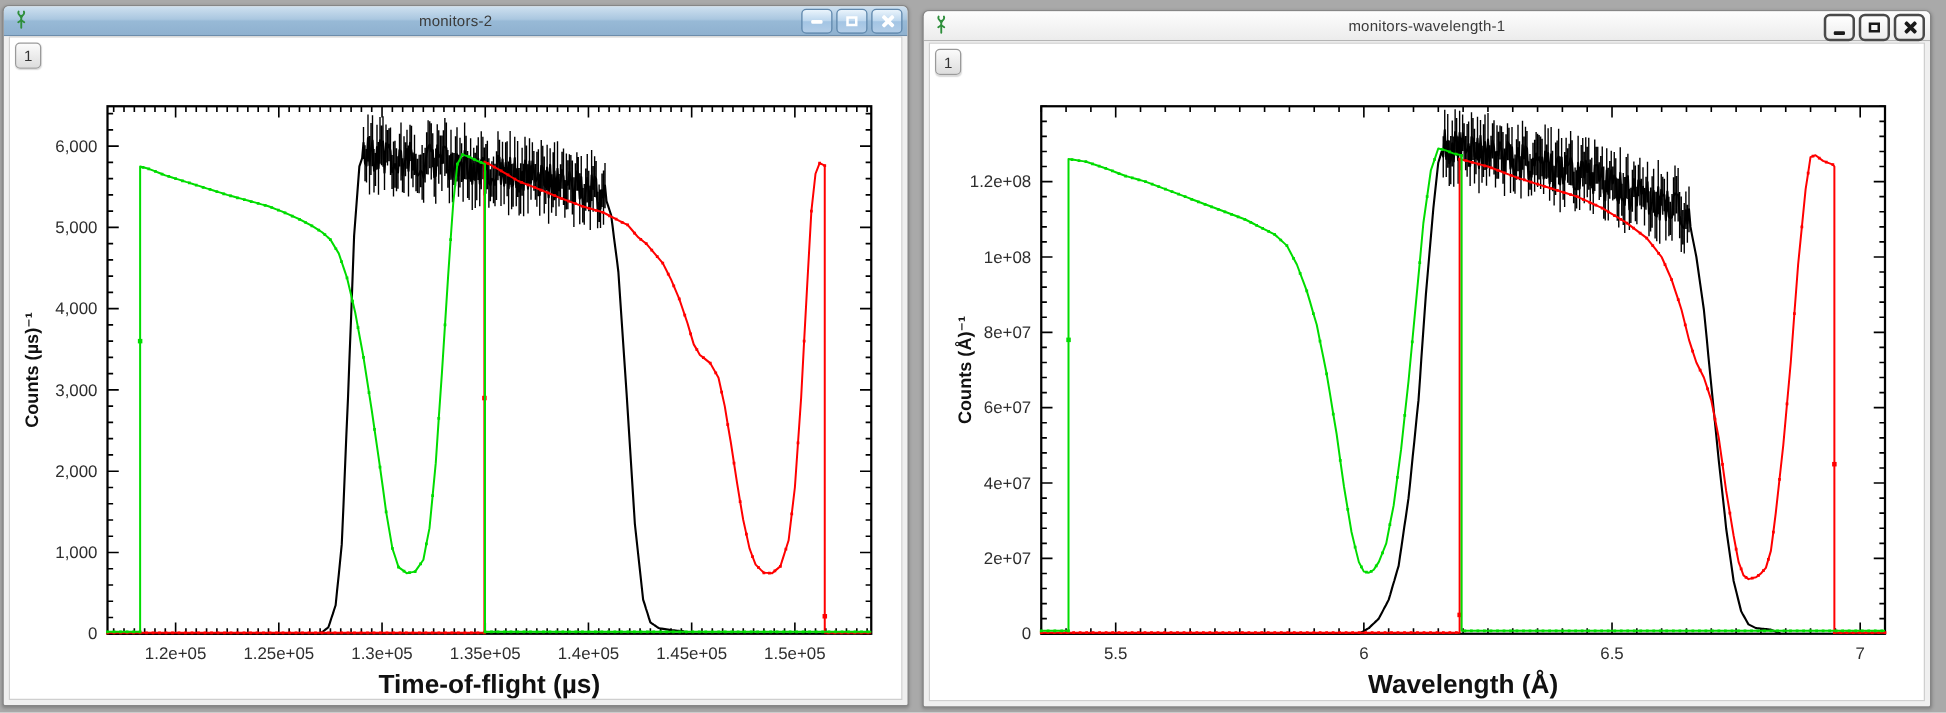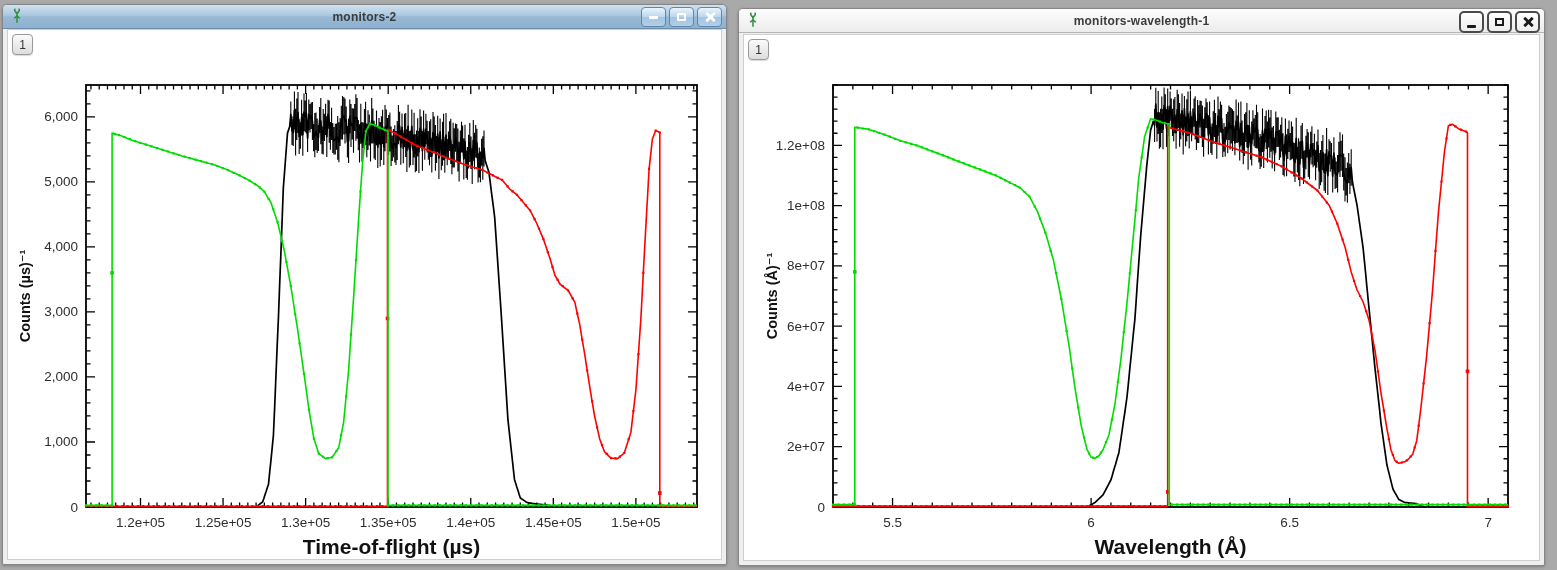--- a/index.html
+++ b/index.html
@@ -23,21 +23,21 @@
   .window.active .titlebar{
     background:linear-gradient(180deg,#cfe1f0 0%,#aac7e0 45%,#97b9d6 52%,#8fb1cf 100%);
     border-bottom:1px solid #6d8dab;
   }
   .window.inactive .titlebar{
     background:linear-gradient(180deg,#fdfdfd 0%,#ececec 100%);
     border-bottom:1px solid #b5b5b5;
   }
   .titlebar .app-icon{position:absolute;left:6px;top:3px;width:16px;height:16px;}
   .titlebar .title{
-    flex:1;text-align:center;font-size:12px;font-weight:bold;color:#3b3b3b;
+    flex:1;text-align:center;font-size:12px;font-weight:normal;color:#3b3b3b;
     letter-spacing:.2px;
   }
   .tb-buttons{position:absolute;right:4px;top:2px;display:flex;gap:3px;}
   .tb-btn{
     width:23px;height:18px;border-radius:4px;
     display:flex;align-items:center;justify-content:center;cursor:pointer;
   }
   .window.active .tb-btn{
     border:1px solid #5f87ac;
     background:linear-gradient(180deg,#eaf4fc 0%,#bdd7ee 48%,#a3c5e4 52%,#b3cde7 100%);

